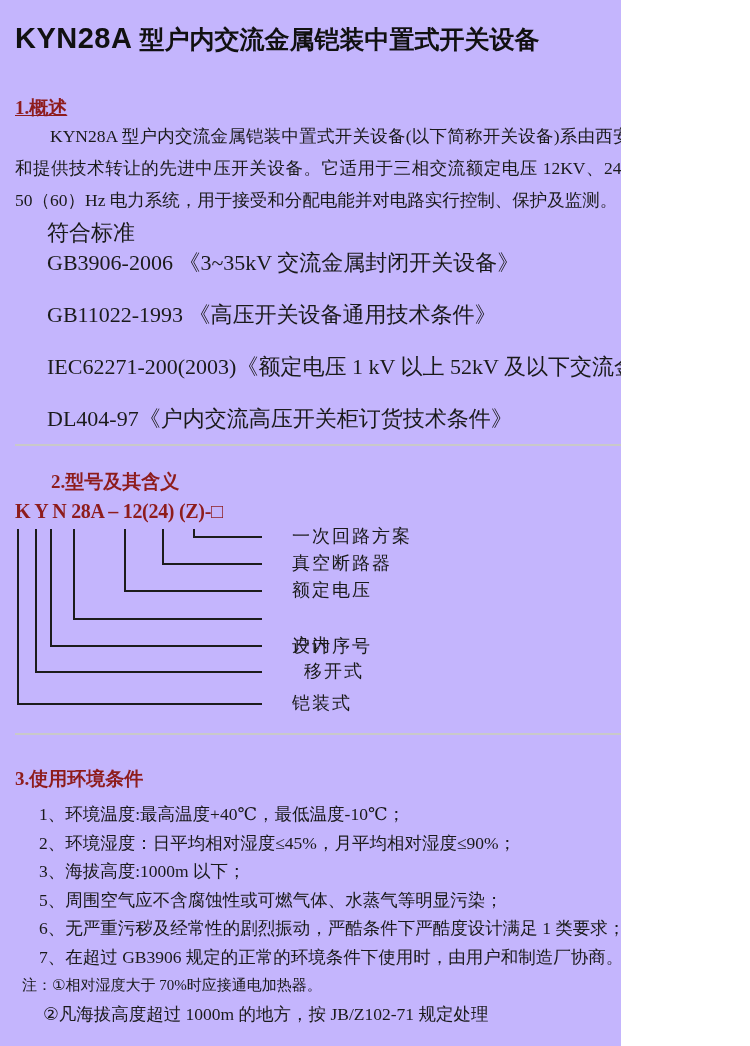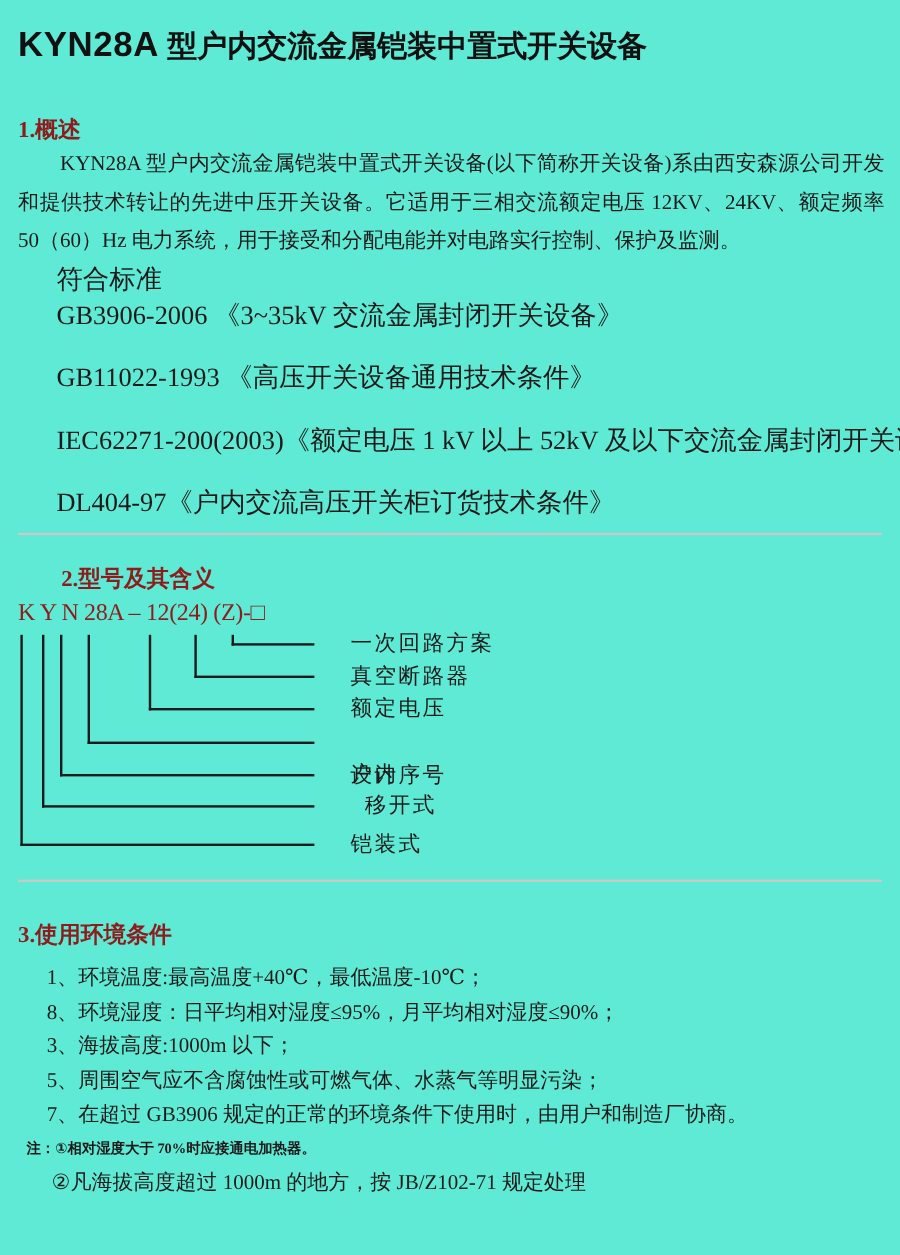--- a/index.html
+++ b/index.html
@@ -1,55 +1,55 @@
 <!DOCTYPE html>
 <html><head>
 <meta charset="utf-8">
 <style>
   html,body{margin:0;padding:0;background:#ffffff;}
   .page{
-    position:relative;width:750px;height:1046px;background:#5eead4;overflow:hidden;
+    position:relative;width:621px;height:1046px;background:#c4b5fd;overflow:hidden;
     font-family:"Liberation Serif","DejaVu Serif","DejaVu Sans",serif;color:#1a1a1a;
   }
   
   .title{position:absolute;left:15px;top:22px;white-space:nowrap;color:#111;}
   .title .model{font-family:"Liberation Sans","DejaVu Sans",sans-serif;font-weight:bold;font-size:29px;letter-spacing:.5px;}
   .title .rest{font-weight:bold;font-size:25px;margin-left:7px;font-family:"Liberation Sans","DejaVu Sans",sans-serif;}
   
   .h-red{color:#8e1c1c;font-weight:bold;font-size:19px;white-space:nowrap;}
-  #s1-heading{position:absolute;left:15px;top:95px;}
+  #s1-heading{position:absolute;left:15px;top:95px;text-decoration:underline;}
   
   #s1-body{position:absolute;left:15px;top:120px;width:722px;}
   #s1-para{font-size:17.5px;line-height:32px;text-indent:2em;text-align:justify;}
   .std{font-size:22px;line-height:30px;margin-left:32px;white-space:nowrap;}
   .std-intro{margin-top:2px;}
   .std-gap{margin-top:22px;}
   
   .divider{position:absolute;left:15px;width:720px;height:2px;background:#c9c9c9;}
   #divider-1{top:444px;}
   #divider-2{top:733px;}
   
   #s2-heading{position:absolute;left:15px;top:469px;margin-left:36px;}
-  #model-code{position:absolute;left:15px;top:500px;color:#8e1c1c;font-weight:normal;font-size:20px;letter-spacing:-0.3px;white-space:nowrap;}
+  #model-code{position:absolute;left:15px;top:500px;color:#8e1c1c;font-weight:bold;font-size:20px;letter-spacing:-0.3px;white-space:nowrap;}
   .branch{position:absolute;top:529px;border-left:2px solid #1c1c1c;border-bottom:2px solid #1c1c1c;}
   .b0{left:193px;width:67px;height:7px;}
   .b1{left:162px;width:98px;height:34px;}
   .b2{left:124px;width:136px;height:61px;}
   .b3{left:73px;width:187px;height:89px;}
   .b4{left:50px;width:210px;height:116px;}
   .b5{left:35px;width:225px;height:142px;}
   .b6{left:17px;width:243px;height:174px;}
   .dlabel{position:absolute;left:292px;font-size:18px;line-height:21px;white-space:nowrap;letter-spacing:2px;}
   .l0{top:526px;} .l1{top:553px;} .l2{top:580px;} .l3{top:608px;margin-top:28px;}
   .l4{top:635px;} .l5{top:661px;margin-left:12px;} .l6{top:693px;}
   
   #s3{position:absolute;left:15px;top:766px;width:722px;}
   #s3-list{margin-top:8px;}
   .cond{font-size:17.5px;line-height:28.5px;padding-left:24px;white-space:nowrap;}
-  .note0{font-size:12px;line-height:28.5px;padding-left:7px;white-space:nowrap;font-weight:bold;}
+  .note0{font-size:15px;line-height:28.5px;padding-left:7px;white-space:nowrap;}
   .note1{font-size:17.5px;line-height:28.5px;padding-left:28px;white-space:nowrap;}
 </style>
 </head>
 <body>
 
 <div class="page">
 
   <div class="title">
     <span class="model">KYN28A</span><span class="rest">型户内交流金属铠装中置式开关设备</span>
   </div>
@@ -87,22 +87,23 @@
     <div class="dlabel l5">移开式</div>
     <div class="dlabel l6">铠装式</div>
   </div>
 
   <div id="divider-2" class="divider"></div>
 
   <div id="s3">
     <div class="h-red">3.使用环境条件</div>
     <div id="s3-list">
       <div class="cond">1、环境温度:最高温度+40℃，最低温度-10℃；</div>
-      <div class="cond">8、环境湿度：日平均相对湿度≤95%，月平均相对湿度≤90%；</div>
+      <div class="cond">2、环境湿度：日平均相对湿度≤45%，月平均相对湿度≤90%；</div>
       <div class="cond">3、海拔高度:1000m 以下；</div>
       <div class="cond">5、周围空气应不含腐蚀性或可燃气体、水蒸气等明显污染；</div>
+      <div class="cond">6、无严重污秽及经常性的剧烈振动，严酷条件下严酷度设计满足 1 类要求；</div>
       <div class="cond">7、在超过 GB3906 规定的正常的环境条件下使用时，由用户和制造厂协商。</div>
       <div class="note0">注：①相对湿度大于 70%时应接通电加热器。</div>
       <div class="note1">②凡海拔高度超过 1000m 的地方，按 JB/Z102-71 规定处理</div>
     </div>
   </div>
 
 </div>
 
 </body></html>

